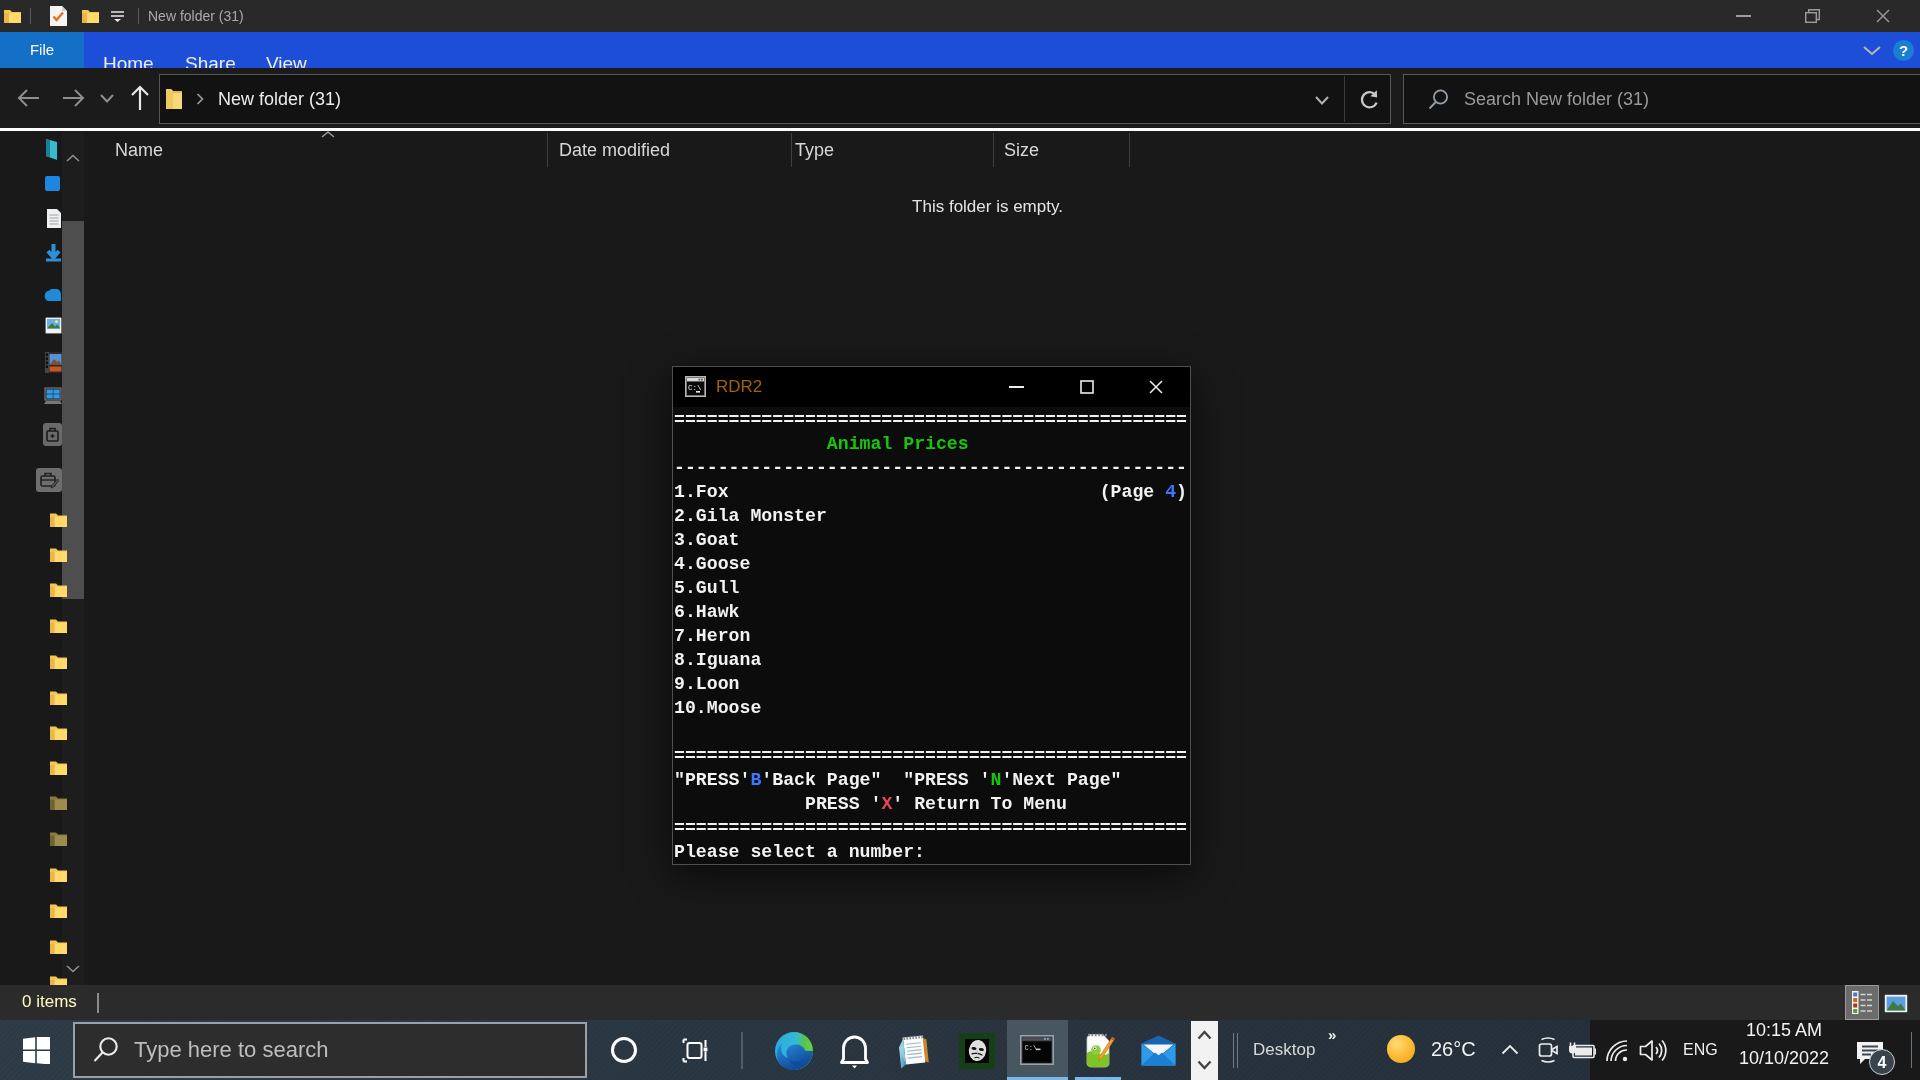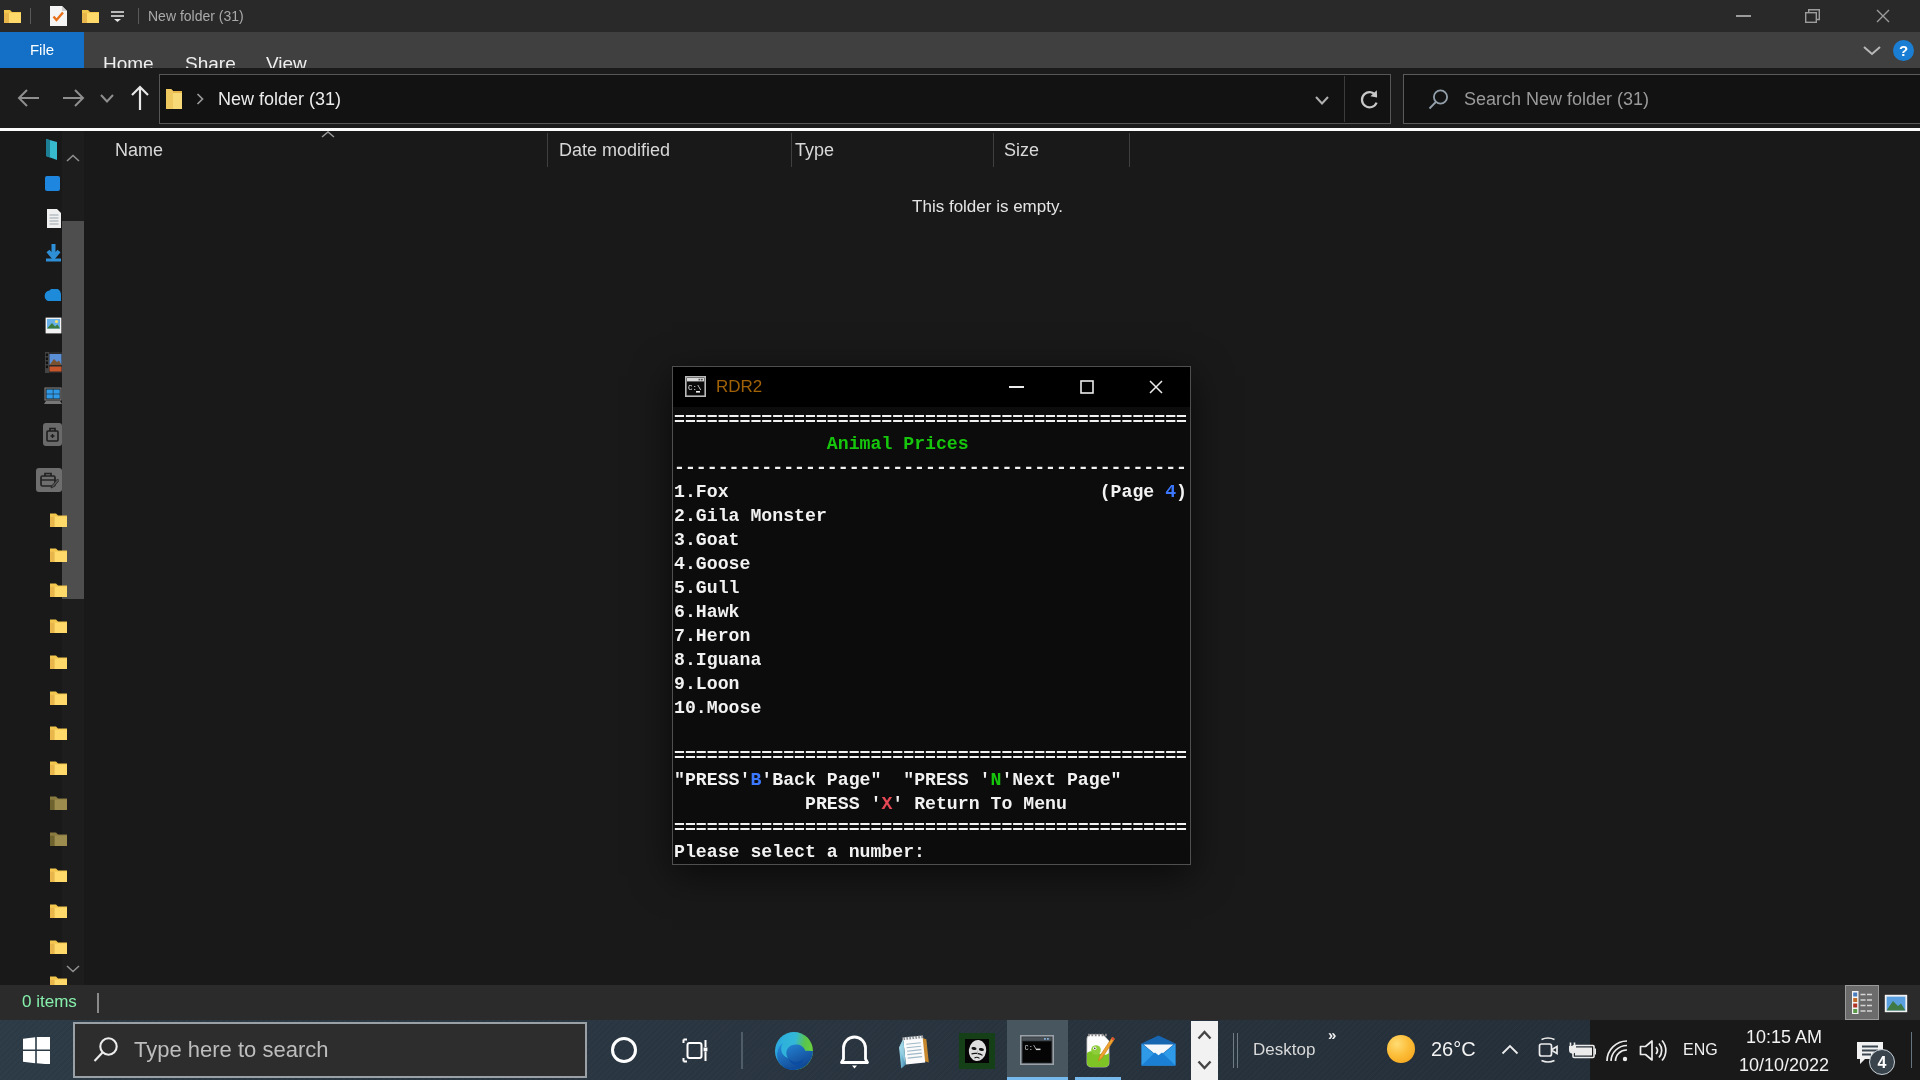--- a/index.html
+++ b/index.html
@@ -1,18 +1,18 @@
 <!DOCTYPE html>
 <html><head><meta charset="utf-8">
 <style>
 html,body{margin:0;padding:0;width:1920px;height:1080px;overflow:hidden;background:#191919;font-family:"Liberation Sans",sans-serif;}
 *{box-sizing:border-box;}
 .abs{position:absolute;}
 #titlebar{position:absolute;left:0;top:0;width:1920px;height:32px;background:#292929;}
-#ribbon{position:absolute;left:0;top:32px;width:1920px;height:36px;background:#404040;padding-left:30px;}
+#ribbon{position:absolute;left:0;top:32px;width:1920px;height:36px;background:#1d4ed8;padding-left:30px;}
 #filetab{position:absolute;left:0;top:0;width:84px;height:36px;background:#1470c6;color:#fff;font-size:15px;text-align:center;line-height:36px;}
 .rtab{position:absolute;top:14px;height:51px;color:#eee;font-size:19px;line-height:36px;}
 #toolbar{position:absolute;left:0;top:68px;width:1920px;height:60px;background:#1b1b1b;}
 #whiteline{position:absolute;left:0;top:128px;width:1920px;height:3px;background:#fcfcfc;}
 #content{position:absolute;left:0;top:131px;width:1920px;height:854px;background:#191919;}
 #addrbox{position:absolute;left:159px;top:6px;width:1232px;height:50px;background:#121212;border:1px solid #565656;}
 #searchbox{position:absolute;left:1403px;top:6px;width:610px;height:50px;background:#121212;border:1px solid #5a5a5a;}
 #statusbar{position:absolute;left:0;top:985px;width:1920px;height:35px;background:#2b2b2b;}
 #taskbar{position:absolute;left:0;top:1020px;width:1590px;height:60px;background:repeating-linear-gradient(135deg,rgba(255,255,255,0.012) 0 2px,rgba(0,0,0,0.012) 2px 4px),linear-gradient(90deg,#2c3b46 0%,#28343f 55%,#242f39 100%);}
 .hdr{position:absolute;top:0;color:#d8d8d8;font-size:18px;line-height:38px;}
@@ -252,21 +252,21 @@
       <path d="M0 4.5 L4.6 4.5 L4.6 15 L0 15 Z" fill="#e8b64a"></path>
     </svg>
   <svg class="abs" style="left:50px;top:844px;" width="17" height="15" viewBox="0 0 17 15">
       <path d="M0 1.5 L6 1.5 L8 3.5 L17 3.5 L17 15 L0 15 Z" fill="#f3c64e"></path>
       <path d="M0 4.5 L17 4.5 L17 15 L0 15 Z" fill="#ffd96a"></path>
       <path d="M0 4.5 L4.6 4.5 L4.6 15 L0 15 Z" fill="#e8b64a"></path>
     </svg>
 </div>
 
 <div id="statusbar">
-  <div class="abs" style="left:22px;top:0;height:35px;line-height:34px;color:#86efac;font-size:17px;">0 items</div>
+  <div class="abs" style="left:22px;top:0;height:35px;line-height:34px;color:#fef9c3;font-size:17px;">0 items</div>
   <div class="abs" style="left:97px;top:8px;width:2px;height:20px;background:#8a8a8a;"></div>
   <div class="abs" style="left:1845px;top:0px;width:34px;height:35px;background:#6b6b6b;border:1px solid #9a9a9a;"></div>
   <svg class="abs" style="left:1852px;top:6px;" width="21" height="23" viewBox="0 0 21 23">
       <rect x="0" y="0" width="6.5" height="23" fill="#f5f5f5"></rect>
       <rect x="1.2" y="1.5" width="4" height="4" fill="#4a7dc0"></rect>
       <rect x="1.2" y="7" width="4" height="4" fill="#c06a2a"></rect>
       <rect x="1.2" y="12.5" width="4" height="4" fill="#b03424"></rect>
       <rect x="1.2" y="18" width="4" height="4" fill="#5a9a48"></rect>
       <path d="M8.5 3.5 H13.5 M15 3.5 H20 M8.5 9 H13.5 M15 9 H20 M8.5 14.5 H13.5 M15 14.5 H20 M8.5 20 H13.5 M15 20 H20" stroke="#d5d5d5" stroke-width="1.5"></path>
     </svg>
@@ -460,21 +460,21 @@
     <circle cx="20" cy="20" r="2.2" fill="#ececec"></circle>
   </svg>
   <svg class="abs" style="left:1639px;top:18px;" width="29" height="25" viewBox="0 0 29 25">
     <path d="M1.5 8.5 H6.5 L13 3 V22 L6.5 16.5 H1.5 Z" fill="none" stroke="#ececec" stroke-width="1.7" stroke-linejoin="round"></path>
     <path d="M17 9 A 5.5 5.5 0 0 1 17 16" stroke="#ececec" stroke-width="1.7" fill="none"></path>
     <path d="M20 5.5 A 10.5 10.5 0 0 1 20 19.5" stroke="#ececec" stroke-width="1.7" fill="none"></path>
     <path d="M23 2.5 A 15 15 0 0 1 23 22.5" stroke="#ececec" stroke-width="1.7" fill="none"></path>
   </svg>
   <div class="abs" style="left:1683px;top:0;height:60px;line-height:59px;color:#f0f0f0;font-size:16px;">ENG</div>
   <div class="abs" style="left:1737px;top:0;width:94px;height:60px;color:#f2f2f2;font-size:18px;text-align:center;">
-      <div style="margin-top:7px;">10:15 AM</div>
+      <div style="">10:15 AM</div>
       <div style="margin-top:7px;">10/10/2022</div>
     </div>
   <svg class="abs" style="left:1857px;top:22px;" width="27" height="24" viewBox="0 0 27 24">
       <path d="M0 0 H26 V17 H8 L3 22 V17 H0 Z" fill="#f2f2f2"></path>
       <path d="M5 4.5 H21 M5 8.5 H21 M5 12.5 H14" stroke="#3a4750" stroke-width="1.8"></path>
     </svg>
   <div class="abs" style="left:1869px;top:29px;width:26px;height:26px;border-radius:50%;background:#39434b;border:1.6px solid #c9d2d8;color:#fff;font-size:16px;font-weight:bold;text-align:center;line-height:26px;">4</div>
   <div class="abs" style="left:1911px;top:12px;width:1px;height:36px;background:#66757f;"></div>
 </div>
 

